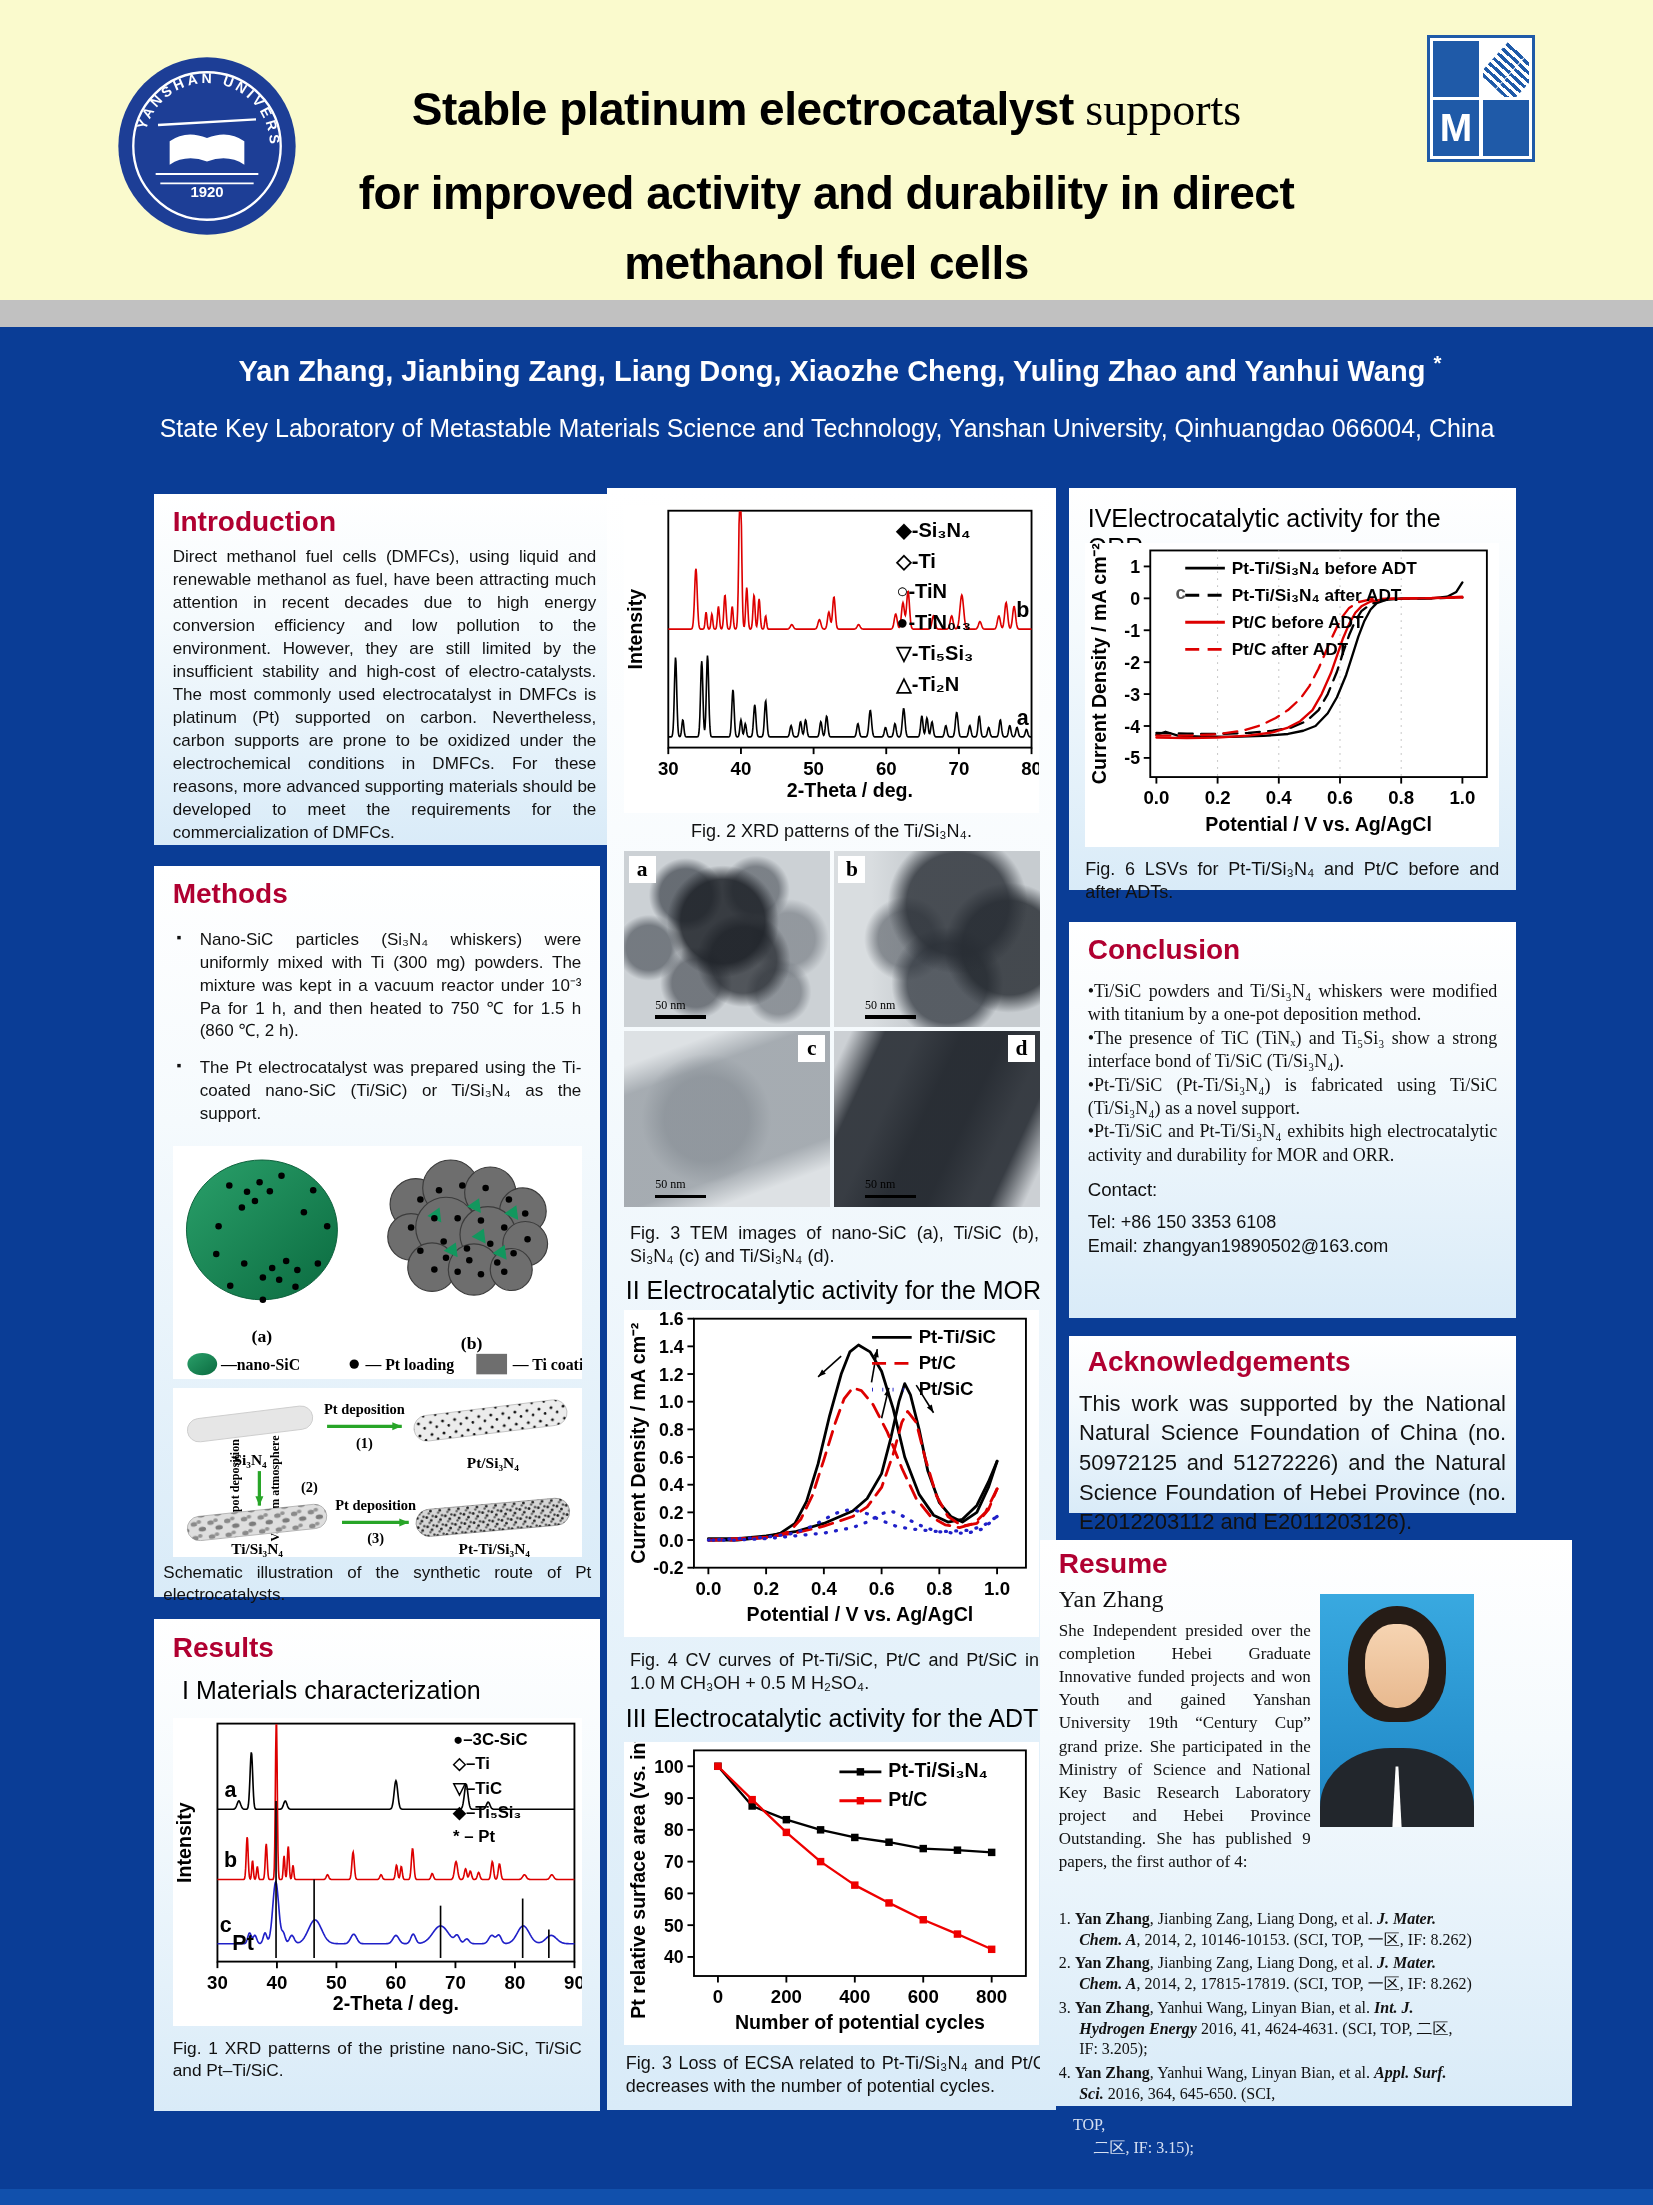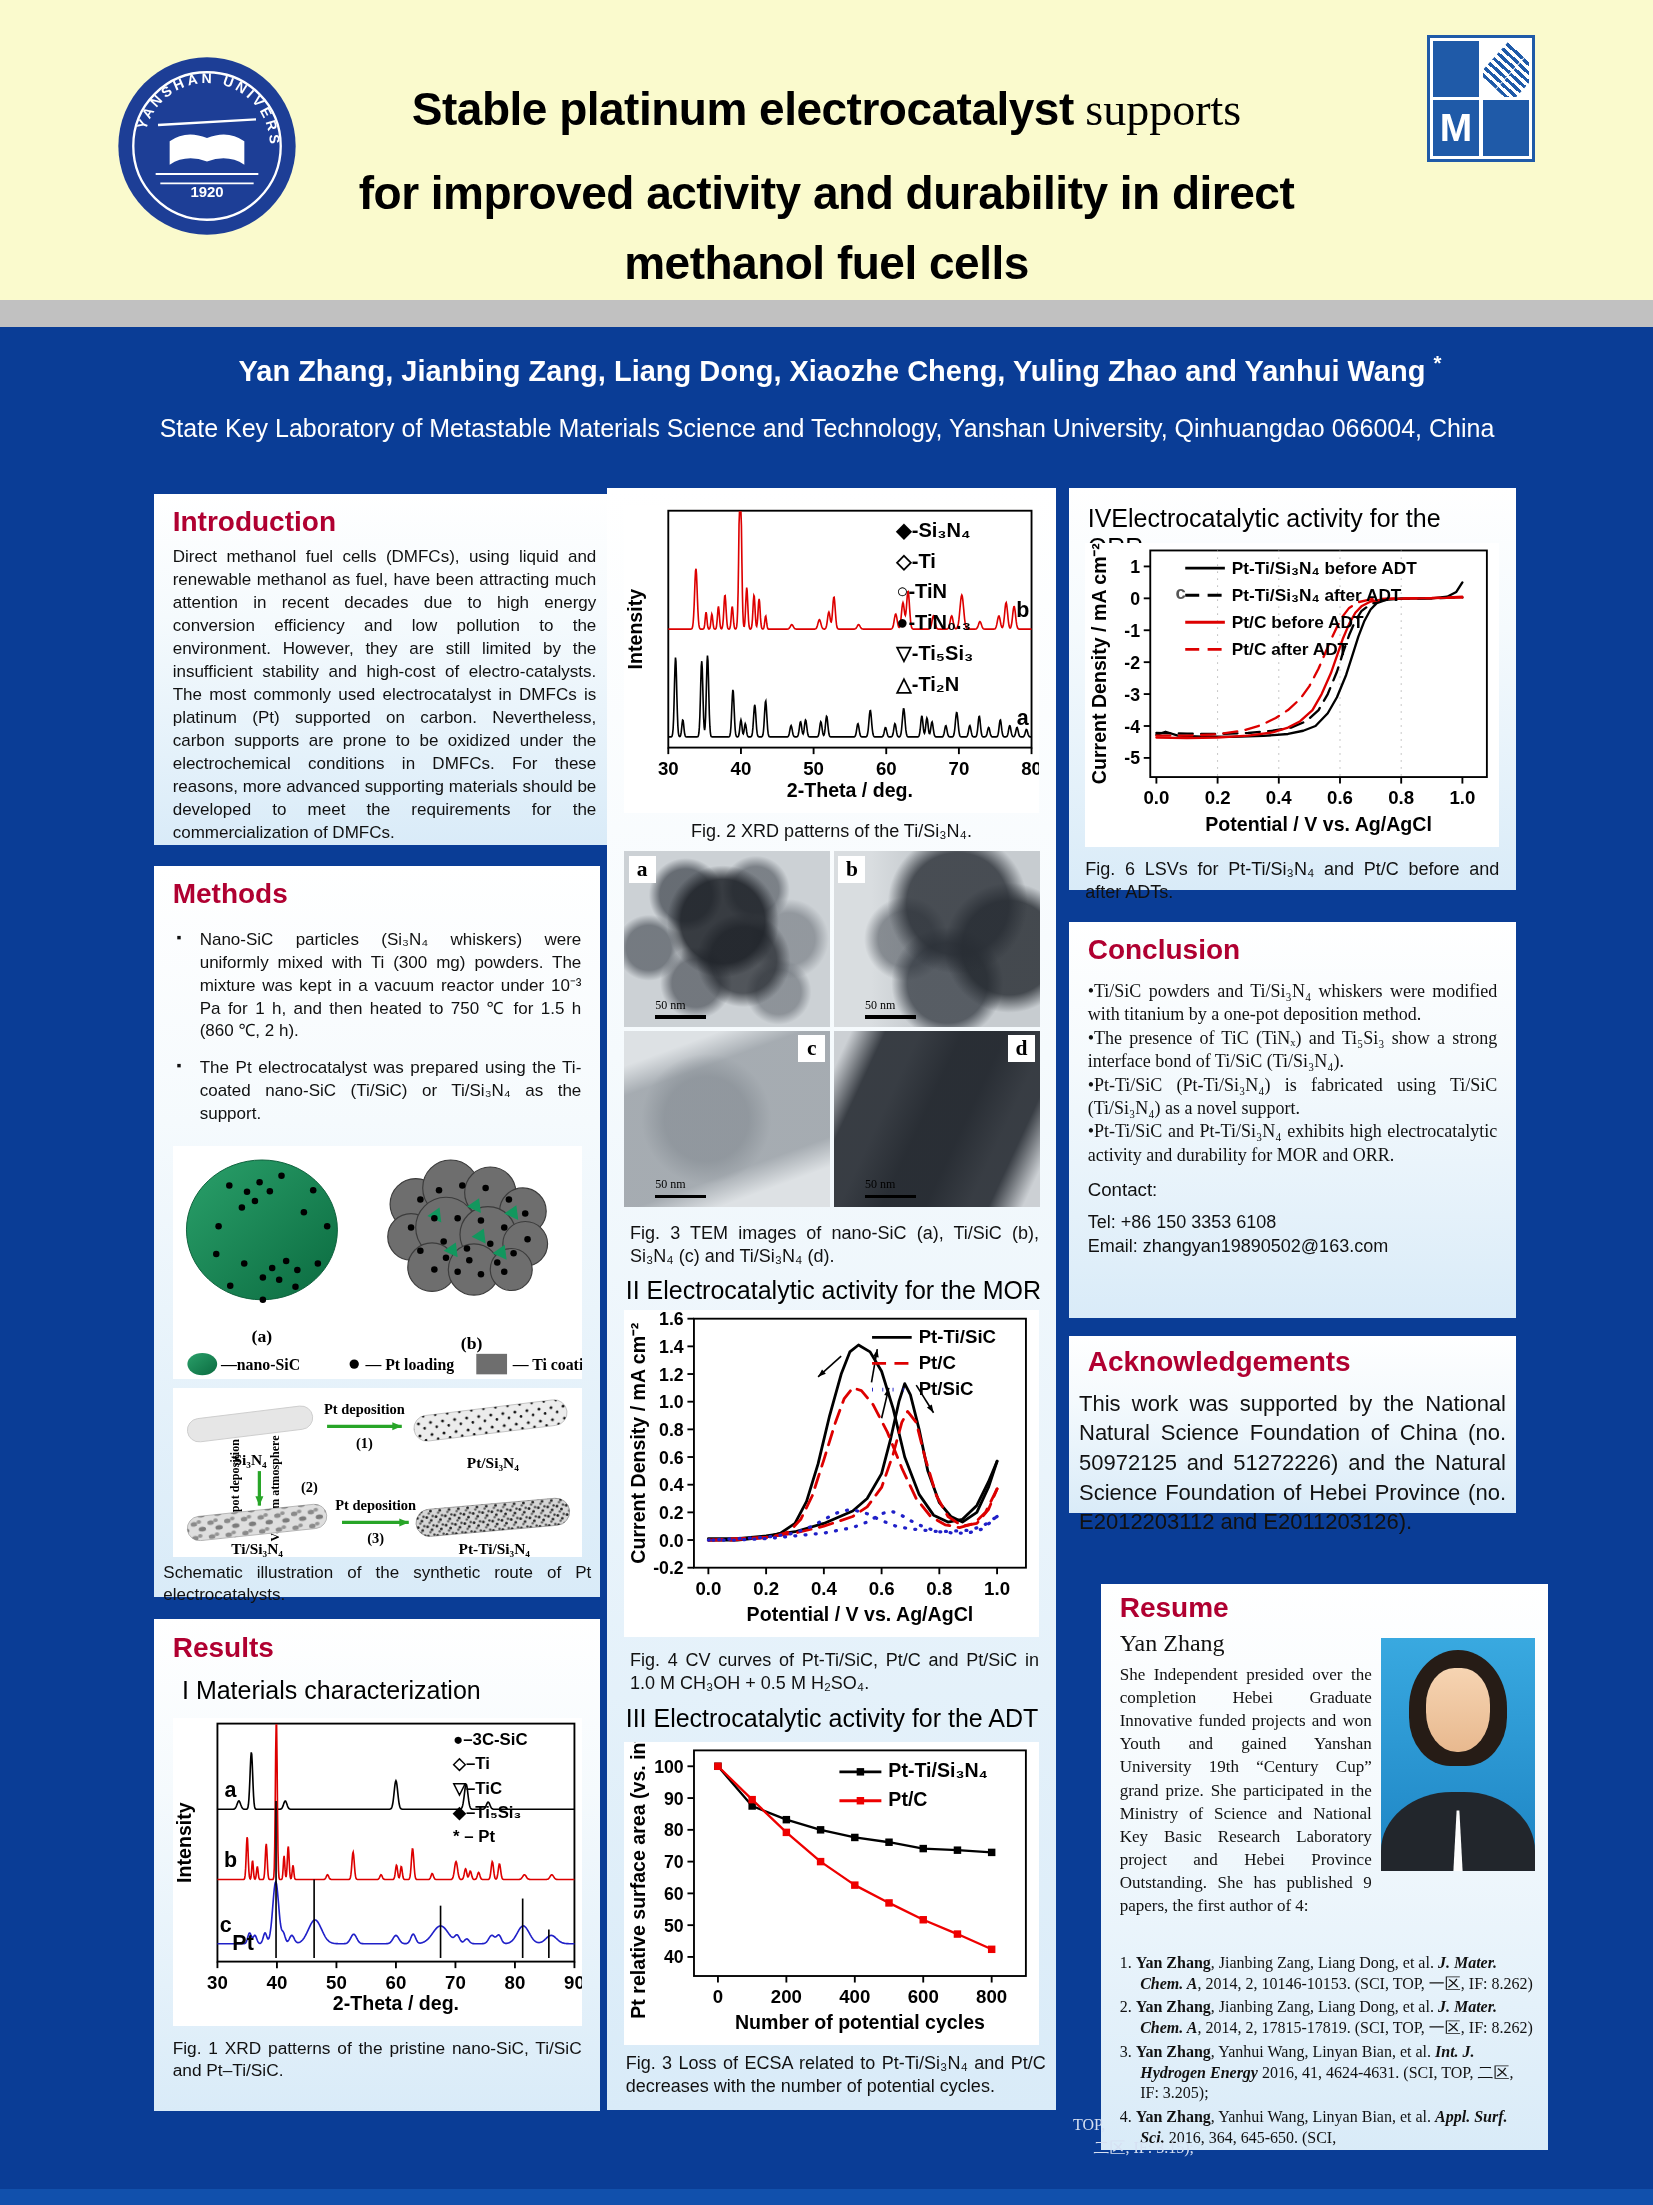--- a/index.html
+++ b/index.html
@@ -559,21 +559,21 @@
     <div style="margin:12px 18.7px 0;font-size:18.7px;">Contact:</div>
     <div style="margin:11.2px 18.7px 0;font-size:18px;">Tel: +86 150 3353 6108</div>
     <div style="margin:2.8px 18.7px 0;font-size:18px;">Email: zhangyan19890502@163.com</div>
   </div>
 
   <div class="abs panel" style="left:1069px;top:1336px;width:447px;height:177px;">
     <div class="h-red" style="margin:10.3px 18.7px 10.3px;">Acknowledgements</div>
     <div class="body-sans" style="margin:0 10px;font-size:22px;">This work was supported by the National Natural Science Foundation of China (no. 50972125 and 51272226) and the Natural Science Foundation of Hebei Province (no. E2012203112 and E2011203126).</div>
   </div>
 
-  <div class="abs panel" style="left:1101px;top:1540px;width:447px;height:566px;margin-top:44px;">
+  <div class="abs panel" style="left:1040px;top:1540px;width:532px;height:566px;">
     <div class="h-red" style="margin:8.4px 18.7px 0;">Resume</div>
     <div style="margin:5.6px 18.7px 0;font-family:'Liberation Serif',serif;font-size:24px;">Yan Zhang</div>
     <div class="body-serif" style="position:absolute;left:18.7px;top:79px;width:252px;font-size:17px;line-height:1.36;">She Independent presided over the completion Hebei Graduate Innovative funded projects and won Youth and gained Yanshan University 19th “Century Cup” grand prize. She participated in the Ministry of Science and National Key Basic Research Laboratory project and Hebei Province Outstanding. She has published 9 papers, the first author of 4:</div>
     <div class="abs photo" style="left:280px;top:54px;width:154px;height:233px;">
       <div class="hair"></div>
       <div class="face"></div>
       <div class="shirt"></div>
       <div class="suit"></div>
       <div class="suitline"></div>
     </div>

